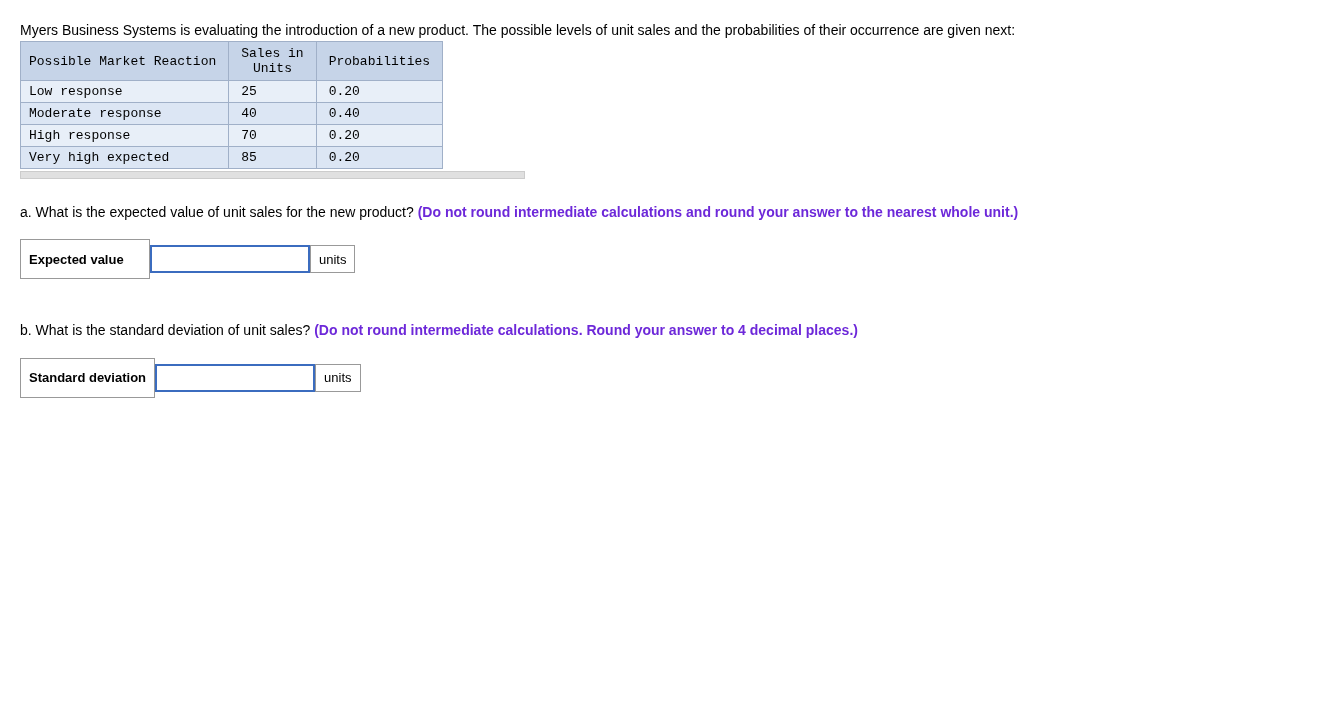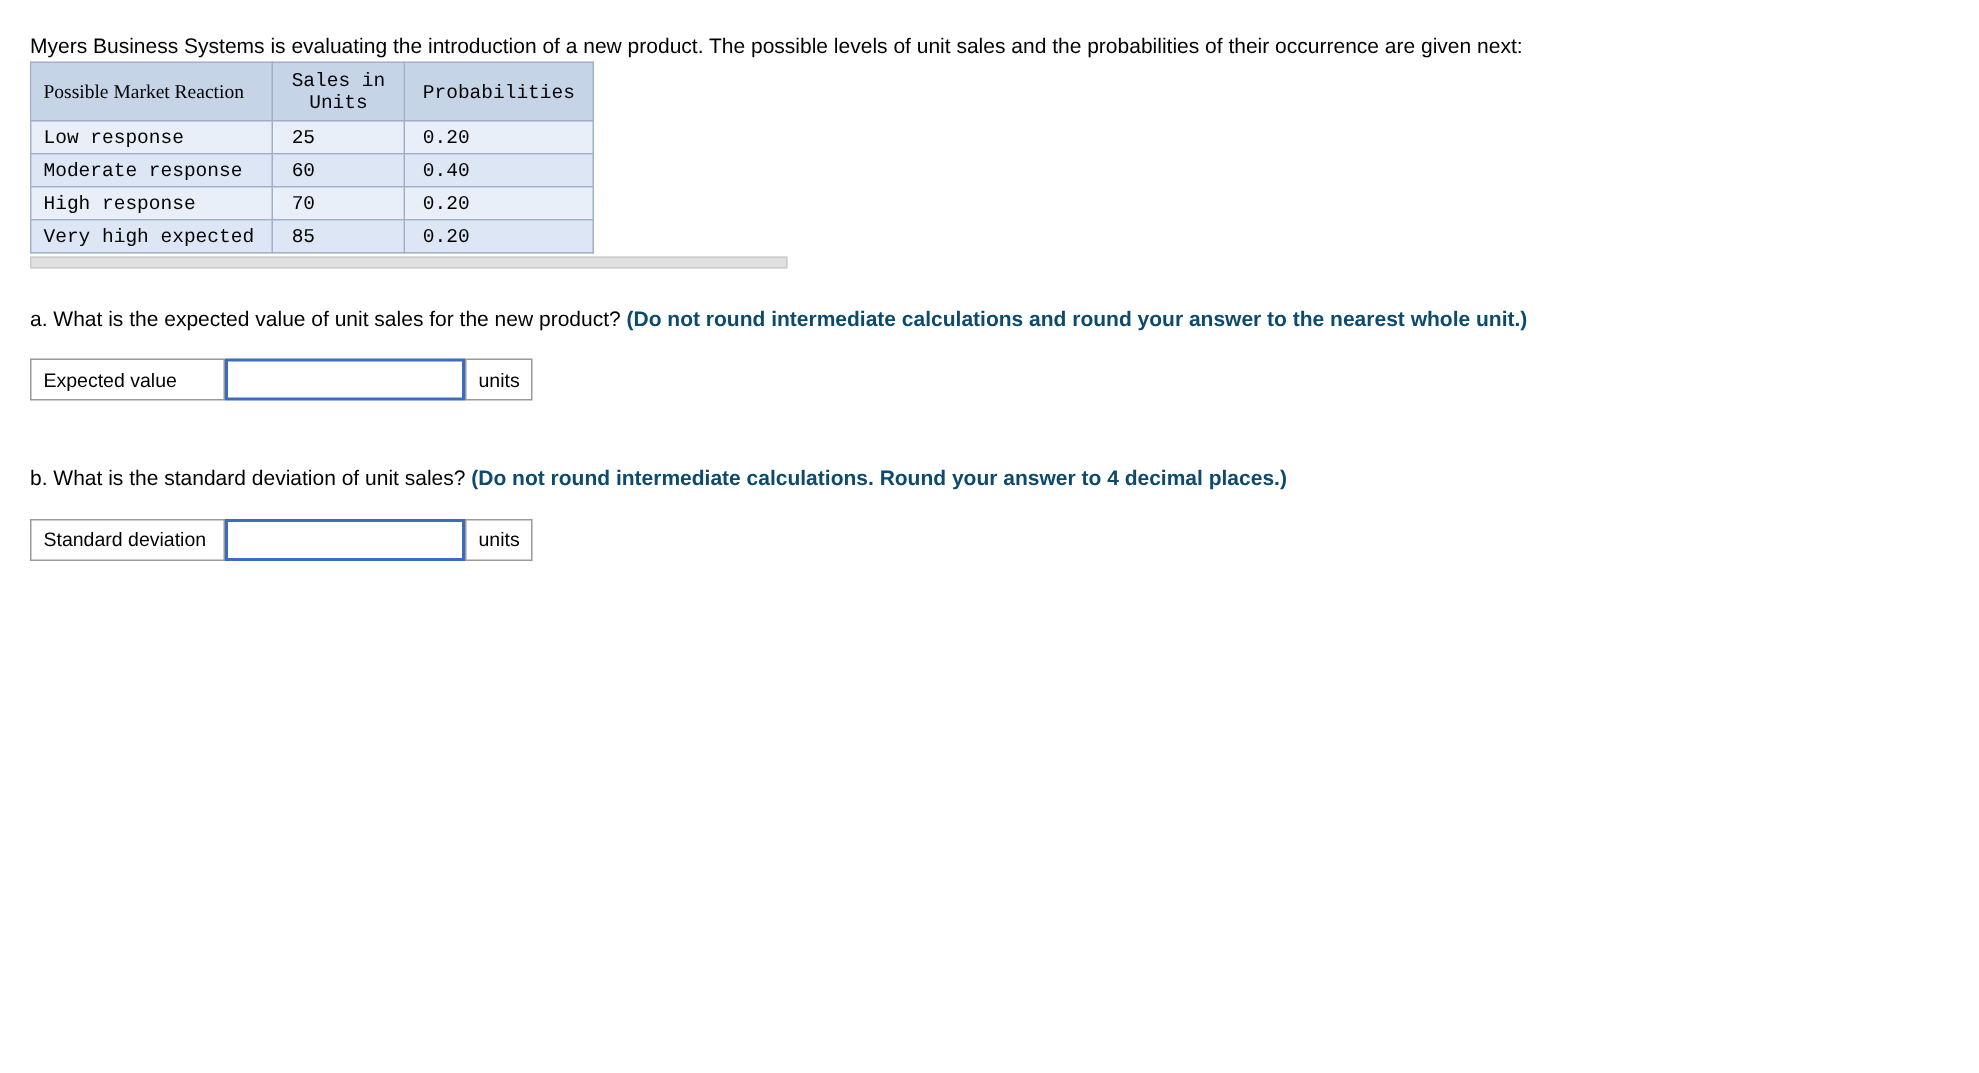--- a/index.html
+++ b/index.html
@@ -43,21 +43,20 @@
       padding: 4px 12px;
       text-align: center;
       font-weight: normal;
       border: 1px solid #a0b0c8;
       color: #000;
     }
 
     table thead th:first-child {
       text-align: left;
       padding-left: 8px;
-      font-family: Liberation Serif, serif;
     }
 
     table tbody tr {
       background-color: #e8eff8;
     }
 
     table tbody tr:nth-child(even) {
       background-color: #dce6f4;
     }
 
@@ -86,40 +85,41 @@
 
     .question-text {
       font-size: 14px;
       color: #000000;
       line-height: 1.6;
       margin-bottom: 16px;
       max-width: 1250px;
     }
 
     .question-text .bold-red {
-      color: #0c4a6e;
+      color: #6d28d9;
       font-weight: bold;
     }
 
     .answer-row {
       display: flex;
       align-items: center;
       gap: 0;
     }
 
     .answer-label {
       font-size: 13px;
       color: #000;
       border: 1px solid #999;
       padding: 4px 8px;
       min-width: 130px;
       background: #fff;
-      height: 28px;
+      height: 40px;
       display: flex;
       align-items: center;
+      font-weight: bold;
     }
 
     .answer-input {
       border: 2px solid #3b6cbf;
       height: 28px;
       width: 160px;
       font-size: 13px;
       padding: 2px 4px;
       outline: none;
       background: #fff;
@@ -162,21 +162,21 @@
       </tr>
     </thead>
     <tbody id="table-body">
     <tr>
           <td>Low response</td>
           <td>25</td>
           <td>0.20</td>
         </tr>
         <tr>
           <td>Moderate response</td>
-          <td>60</td>
+          <td>40</td>
           <td>0.40</td>
         </tr>
         <tr>
           <td>High response</td>
           <td>70</td>
           <td>0.20</td>
         </tr>
         <tr>
           <td>Very high expected</td>
           <td>85</td>

